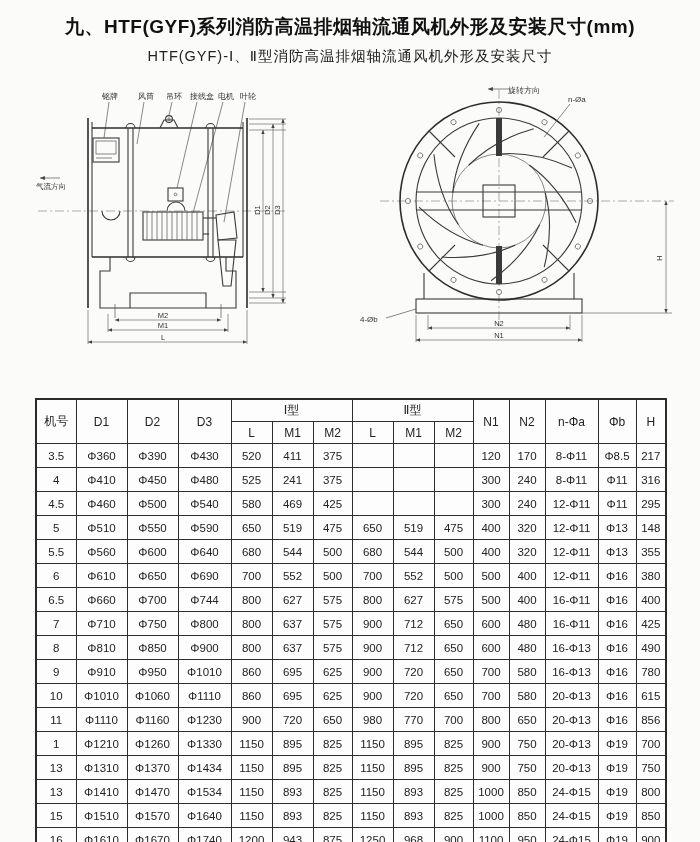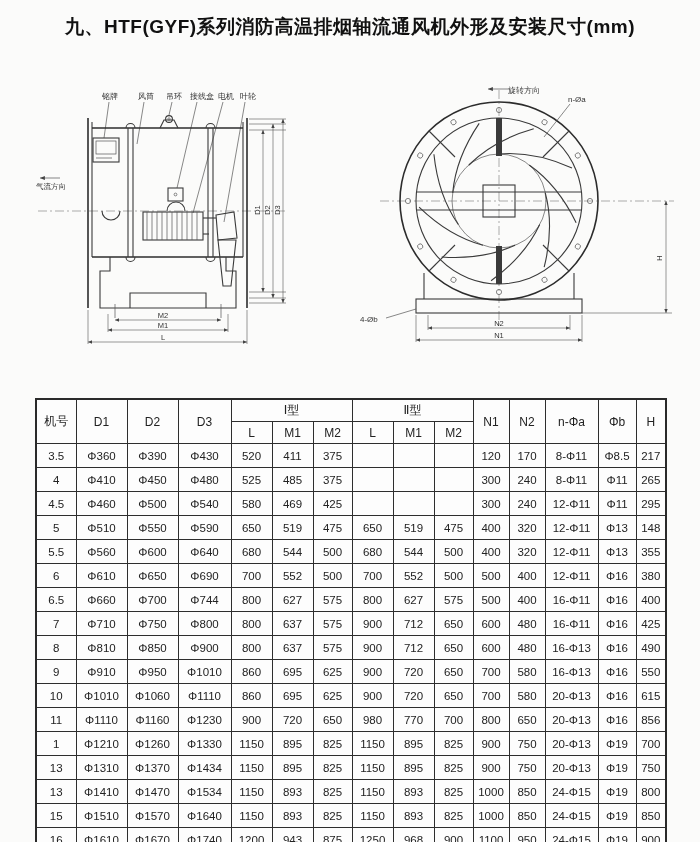--- a/index.html
+++ b/index.html
@@ -20,20 +20,21 @@
   .spec-table th,.spec-table td{border:1px solid #2e2e2e;text-align:center;vertical-align:middle;font-weight:normal;font-size:11.5px;color:#222;padding:0;height:23px;white-space:nowrap;overflow:hidden;}
   .spec-table thead th{height:21px;font-size:12px;}
   .spec-table{border:2px solid #2a2a2a;}
 </style>
 </head>
 <body>
 
 <div class="page">
 
   <div class="doc-title">九、HTF(GYF)系列消防高温排烟轴流通风机外形及安装尺寸(mm)</div>
+  <div class="doc-subtitle">HTF(GYF)-Ⅰ、Ⅱ型消防高温排烟轴流通风机外形及安装尺寸</div>
 
   <svg style="left:30px;top:82px;" width="320" height="305" viewBox="0 0 320 305">
     <defs>
       <marker id="ar" markerWidth="8" markerHeight="8" refX="7" refY="3" orient="auto">
         <path d="M0,0 L7,3 L0,6 Z" fill="#444"></path>
       </marker>
       <marker id="arb" markerWidth="8" markerHeight="8" refX="1" refY="3" orient="auto">
         <path d="M8,0 L1,3 L8,6 Z" fill="#444"></path>
       </marker>
     </defs>
@@ -317,30 +318,30 @@
           <td>8-Φ11</td>
           <td>Φ8.5</td>
           <td>217</td>
         </tr>
         <tr>
           <td>4</td>
           <td>Φ410</td>
           <td>Φ450</td>
           <td>Φ480</td>
           <td>525</td>
-          <td>485</td>
+          <td>241</td>
           <td>375</td>
           <td></td>
           <td></td>
           <td></td>
           <td>300</td>
           <td>240</td>
           <td>8-Φ11</td>
           <td>Φ11</td>
-          <td>265</td>
+          <td>316</td>
         </tr>
         <tr>
           <td>4.5</td>
           <td>Φ460</td>
           <td>Φ500</td>
           <td>Φ540</td>
           <td>580</td>
           <td>469</td>
           <td>425</td>
           <td></td>
@@ -462,21 +463,21 @@
           <td>860</td>
           <td>695</td>
           <td>625</td>
           <td>900</td>
           <td>720</td>
           <td>650</td>
           <td>700</td>
           <td>580</td>
           <td>16-Φ13</td>
           <td>Φ16</td>
-          <td>550</td>
+          <td>780</td>
         </tr>
         <tr>
           <td>10</td>
           <td>Φ1010</td>
           <td>Φ1060</td>
           <td>Φ1110</td>
           <td>860</td>
           <td>695</td>
           <td>625</td>
           <td>900</td>

